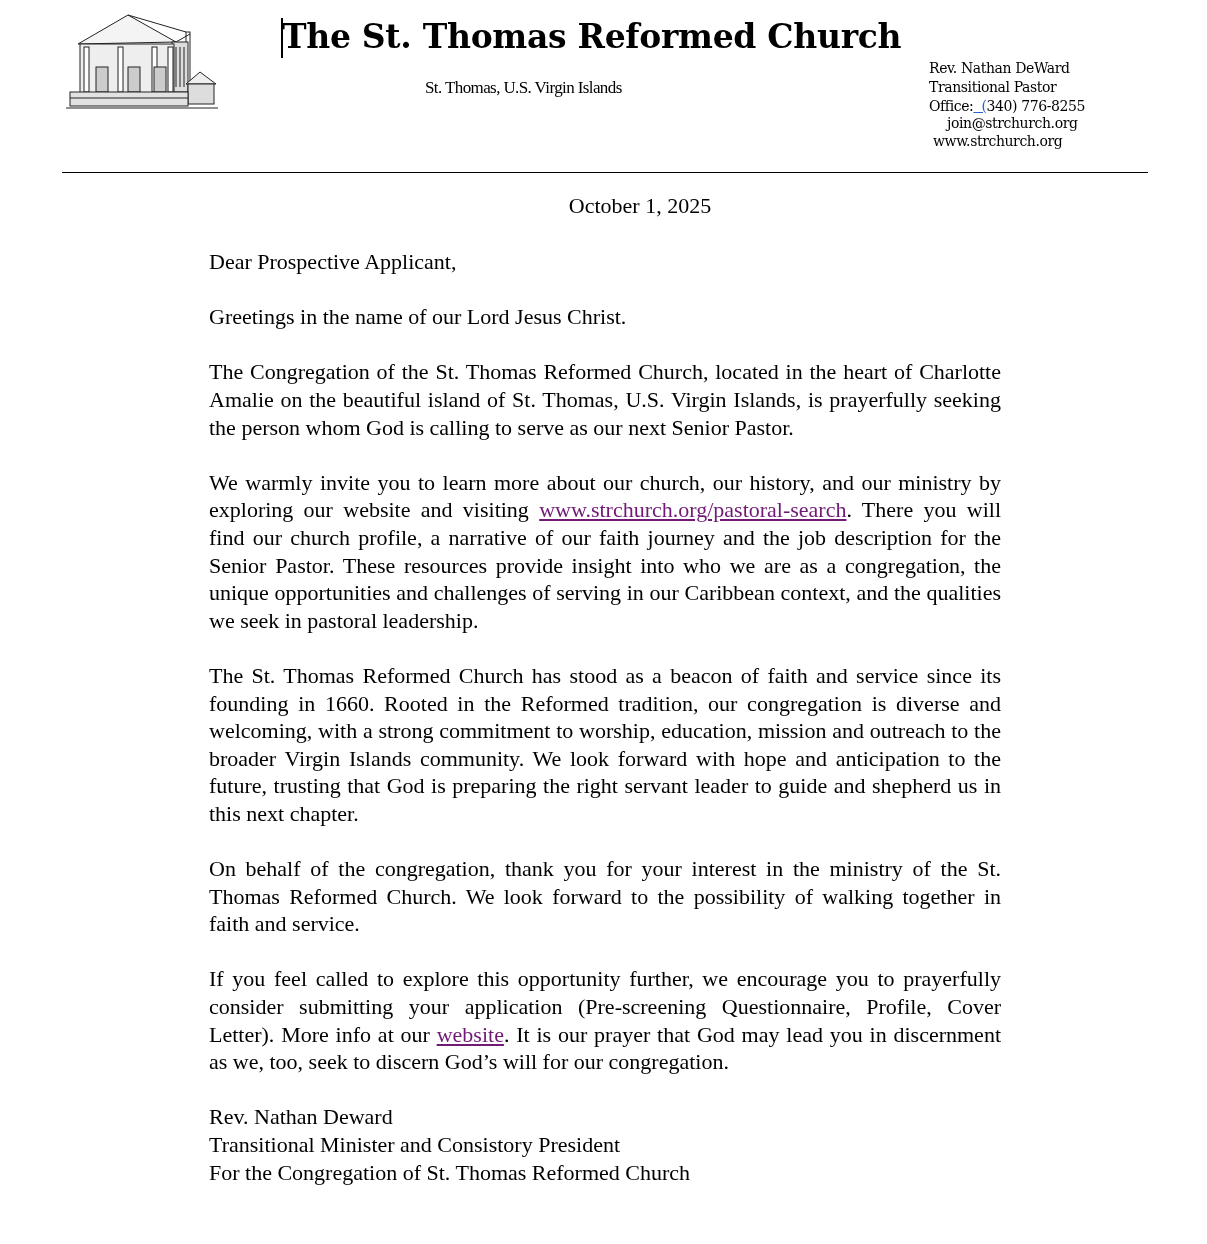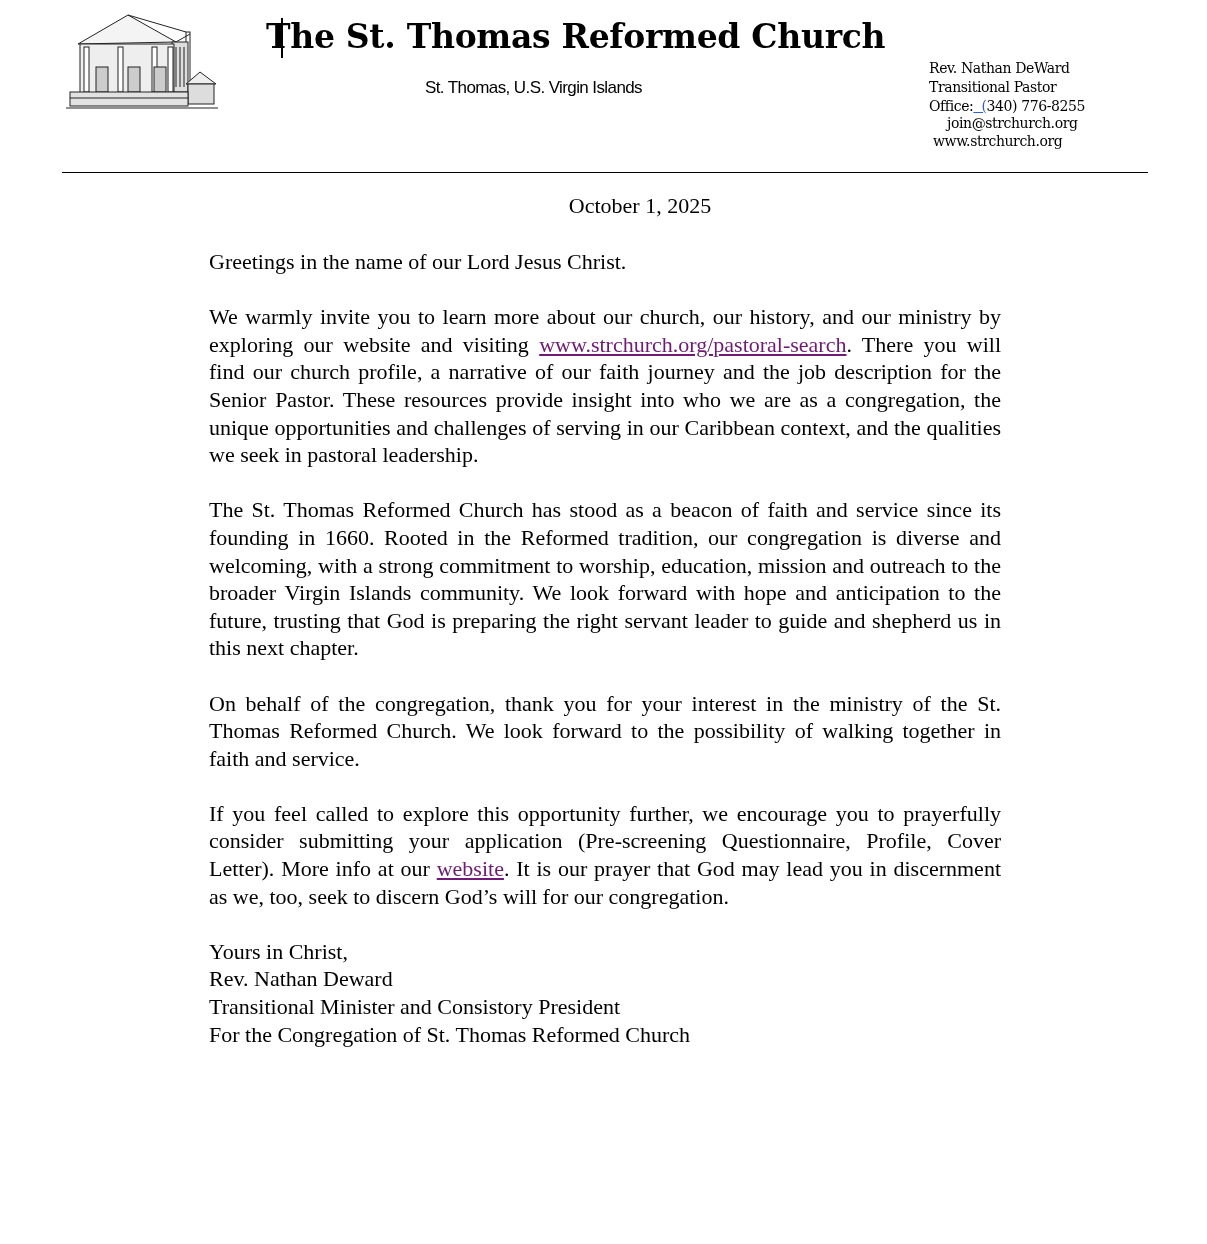--- a/index.html
+++ b/index.html
@@ -1,20 +1,20 @@
 <!DOCTYPE html>
 <html><head>
 <meta charset="utf-8">
 <style>
   html, body { margin: 0; padding: 0; background: #ffffff; }
   body { width: 1207px; height: 1244px; position: relative; overflow: hidden; font-family: "Liberation Serif", "DejaVu Serif", serif; color: #000; }
   .logo { position: absolute; left: 66px; top: 12px; width: 154px; height: 100px; }
-  .title { position: absolute; left: 266px; top: 14px; font-family: "DejaVu Serif", serif; font-weight: bold; font-size: 33px; letter-spacing: -0.3px; white-space: nowrap; line-height: 46px; }
+  .title { position: absolute; left: 282px; top: 14px; font-family: "DejaVu Serif", serif; font-weight: bold; font-size: 33px; letter-spacing: -0.3px; white-space: nowrap; line-height: 46px; }
   .cursor { position: absolute; left: 281px; top: 18px; width: 1.5px; height: 40px; background: #000; }
-  .subtitle { position: absolute; left: 425px; top: 78px; font-family: Liberation Sans, sans-serif; font-size: 17px; letter-spacing: -0.6px; white-space: nowrap; }
+  .subtitle { position: absolute; left: 425px; top: 78px; font-family: Liberation Serif, serif; font-size: 17px; letter-spacing: -0.6px; white-space: nowrap; }
   .contact { position: absolute; left: 929px; top: 59px; font-family: "DejaVu Serif", serif; font-size: 14px; letter-spacing: -0.4px; line-height: 19px; white-space: nowrap; }
   .contact div { height: 19px; }
   .contact .l4 { margin-left: 18px; margin-top: -2px; }
   .contact .l5 { margin-left: 4px; margin-top: -1px; }
   .contact .blue-mark { color: #2f5fd0; text-decoration: underline; text-decoration-color: #2f5fd0; }
   .rule { position: absolute; left: 62px; top: 172px; width: 1086px; height: 1px; background: #000; }
   .date { position: absolute; left: 0; width: 1280px; top: 193px; text-align: center; font-size: 22px; }
   .letter { position: absolute; left: 209px; top: 248px; width: 792px; font-size: 22px; line-height: 27.6px; }
   .letter p { margin: 0 0 27.6px 0; text-align: justify; }
   .letter p.left { text-align: left; }
@@ -62,24 +62,25 @@
   <div><span>Office:</span><span class="blue-mark" style="white-space:pre">  (</span><span>340) 776-8255</span></div>
   <div class="l4">join@strchurch.org</div>
   <div class="l5">www.strchurch.org</div>
 </div>
 
 <div class="rule"></div>
 
 <div class="date">October 1, 2025</div>
 
 <div class="letter">
+  <p class="left">Dear Prospective Applicant,</p>
   <p class="left">Greetings in the name of our Lord Jesus Christ.</p>
+  <p>The Congregation of the St. Thomas Reformed Church, located in the heart of Charlotte Amalie on the beautiful island of St. Thomas, U.S. Virgin Islands, is prayerfully seeking the person whom God is calling to serve as our next Senior Pastor.</p>
   <p><span>We warmly invite you to learn more about our church, our history, and our ministry by exploring our website and visiting </span><a>www.strchurch.org/pastoral-search</a><span>. There you will find our church profile, a narrative of our faith journey and the job description for the Senior Pastor. These resources provide insight into who we are as a congregation, the unique opportunities and challenges of serving in our Caribbean context, and the qualities we seek in pastoral leadership.</span></p>
   <p>The St. Thomas Reformed Church has stood as a beacon of faith and service since its founding in 1660. Rooted in the Reformed tradition, our congregation is diverse and welcoming, with a strong commitment to worship, education, mission and outreach to the broader Virgin Islands community. We look forward with hope and anticipation to the future, trusting that God is preparing the right servant leader to guide and shepherd us in this next chapter.</p>
   <p>On behalf of the congregation, thank you for your interest in the ministry of the St. Thomas Reformed Church. We look forward to the possibility of walking together in faith and service.</p>
   <p><span>If you feel called to explore this opportunity further, we encourage you to prayerfully consider submitting your application (Pre-screening Questionnaire, Profile, Cover Letter). More info at our </span><a>website</a><span>. It is our prayer that God may lead you in discernment as we, too, seek to discern God’s will for our congregation.</span></p>
   <div class="sig">
-    <div>Yours in Christ,</div>
     <div>Rev. Nathan Deward</div>
     <div>Transitional Minister and Consistory President</div>
     <div>For the Congregation of St. Thomas Reformed Church</div>
   </div>
 </div>
 
 </body></html>

